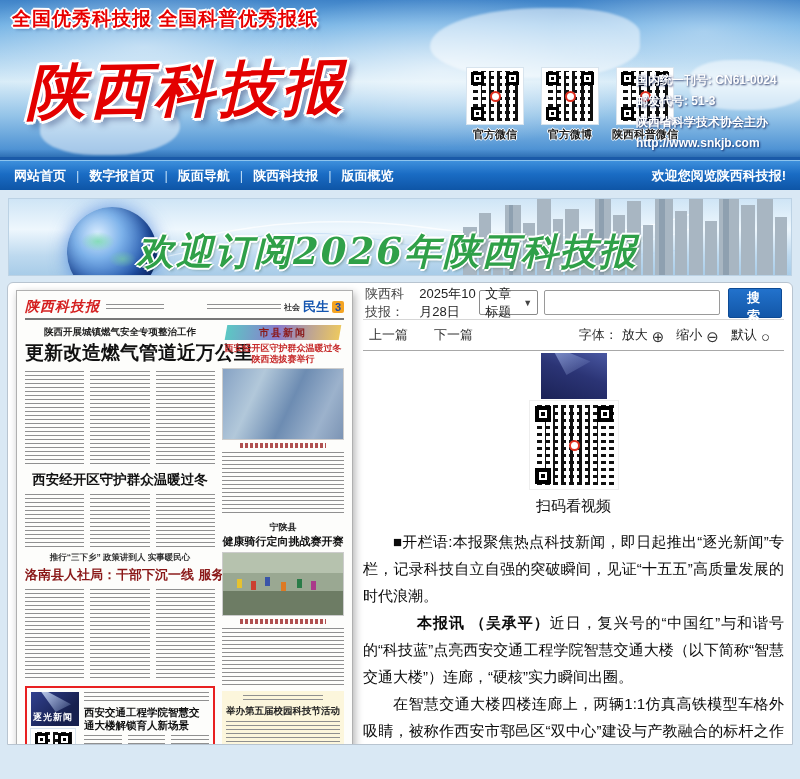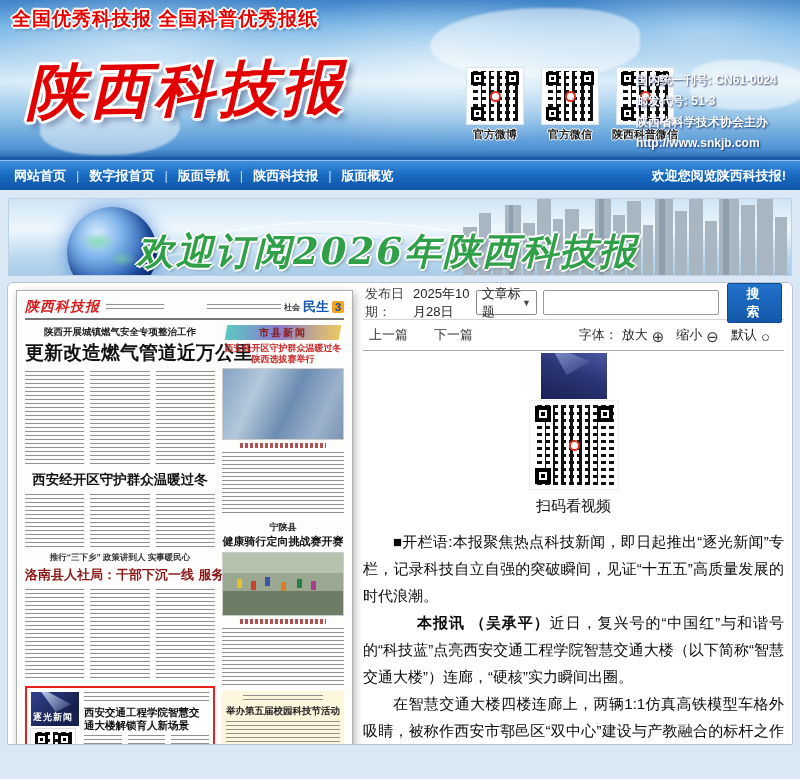--- a/index.html
+++ b/index.html
@@ -118,21 +118,21 @@
 
   
   .article { flex:1; min-width:0; }
   .meta-row { display:flex; align-items:center; height:30px; font-size:13px; color:#333; border-bottom:1px solid #d6d6d6; padding:0 2px 4px; }
   .meta-row .lbl { color:#444; }
   .meta-row .val { margin-left:6px; color:#222; }
   .select-box { margin-left:auto; width:88px; height:25px; border:1px solid #8a8a8a; border-radius:2px; background:#fff;
     display:flex; align-items:center; justify-content:space-between; padding:0 5px; font-size:13px; color:#222; cursor:pointer; }
   .select-box .chev { font-size:9px; color:#444; }
   .search-input { width:176px; height:25px; margin-left:6px; border:1px solid #9a9a9a; border-radius:2px; font-size:13px; padding:0 5px; outline:none; }
-  .search-btn { margin-left:8px; height:40px; padding:0 14px; background:linear-gradient(180deg,#2272cc,#1357a8); color:#fff;
+  .search-btn { margin-left:8px; height:30px; padding:0 14px; background:linear-gradient(180deg,#2272cc,#1357a8); color:#fff;
     border:1px solid #0d4a94; border-radius:2px; font-size:13px; font-weight:bold; letter-spacing:3px; cursor:pointer; }
   .pager-row { display:flex; align-items:center; height:31px; font-size:13px; color:#333; border-bottom:1px solid #a8a8a8; padding:0 6px; }
   .pager-row a { color:#333; text-decoration:none; margin-right:26px; cursor:pointer; }
   .font-tools { margin-left:auto; display:flex; align-items:center; gap:4px; }
   .font-tools .tool { cursor:pointer; color:#222; }
   .font-tools .circ { font-size:15px; line-height:1; position:relative; top:1px; margin-right:8px; }
   .media { text-align:center; margin-top:2px; }
   .video-thumb { position:relative; width:66px; height:46px; margin:0 auto; background:linear-gradient(200deg,#4a58a2 0%, #2b3475 45%, #1b2256 100%); overflow:hidden; }
   .video-thumb::after { content:''; position:absolute; left:10px; top:-8px; width:40px; height:30px;
     background:linear-gradient(135deg, rgba(170,190,240,.7), rgba(60,80,160,0)); clip-path:polygon(0 0,100% 55%,40% 100%); }
@@ -156,30 +156,30 @@
     <div class="slogan">全国优秀科技报 全国科普优秀报纸</div>
     <div class="logo-text">陕西科技报</div>
     <div class="qr-row">
       <div class="qr-card">
         <div class="qr qr-sm">
             <i class="f tl"></i>
             <i class="f tr"></i>
             <i class="f bl"></i>
             <i class="dot"></i>
           </div>
-        <div class="qr-label">官方微博</div>
+        <div class="qr-label">官方微信</div>
       </div>
       <div class="qr-card">
         <div class="qr qr-sm">
             <i class="f tl"></i>
             <i class="f tr"></i>
             <i class="f bl"></i>
             <i class="dot"></i>
           </div>
-        <div class="qr-label">官方微信</div>
+        <div class="qr-label">官方微博</div>
       </div>
       <div class="qr-card">
         <div class="qr qr-sm">
             <i class="f tl"></i>
             <i class="f tr"></i>
             <i class="f bl"></i>
             <i class="dot"></i>
           </div>
         <div class="qr-label">陕西科普微信</div>
       </div>
@@ -333,21 +333,21 @@
             <div class="ft" style="height:8px;width:70%;margin:0 auto;"></div>
             <div class="side-head3">举办第五届校园科技节活动</div>
             <div class="ft" style="height:54px;"></div>
           </div>
         </div>
       </div>
     </div>
 
     <div class="article">
       <div class="meta-row">
-        <span class="lbl">发布日期：</span>
+        <span class="lbl">陕西科技报：</span>
         <span class="val">2025年10月28日</span>
         <div class="select-box">
           <span>文章标题</span>
           <span class="chev">▼</span>
         </div>
         <input class="search-input" type="text" style="">
         <button class="search-btn">搜 索</button>
       </div>
       <div class="pager-row">
         <a>上一篇</a>

